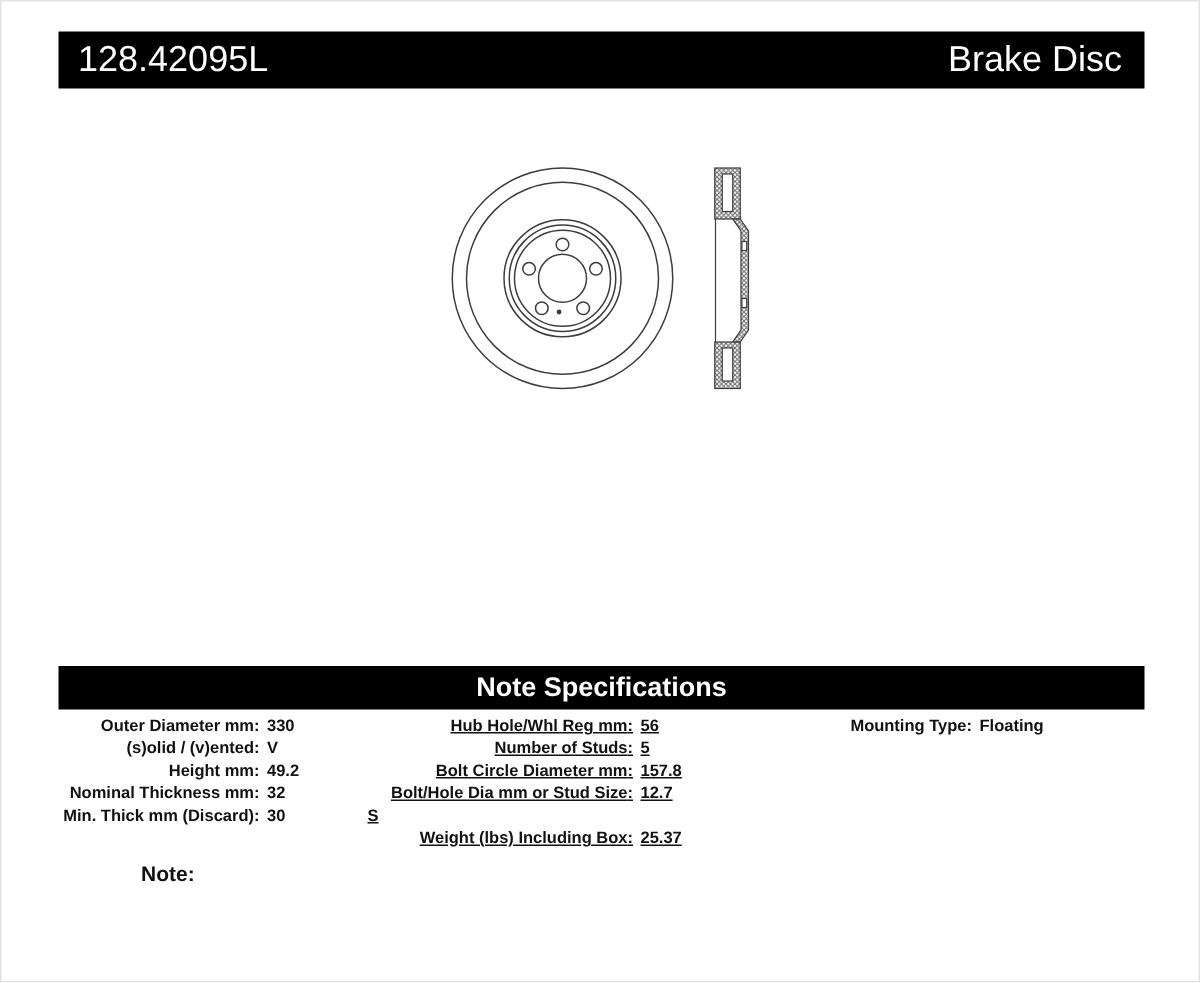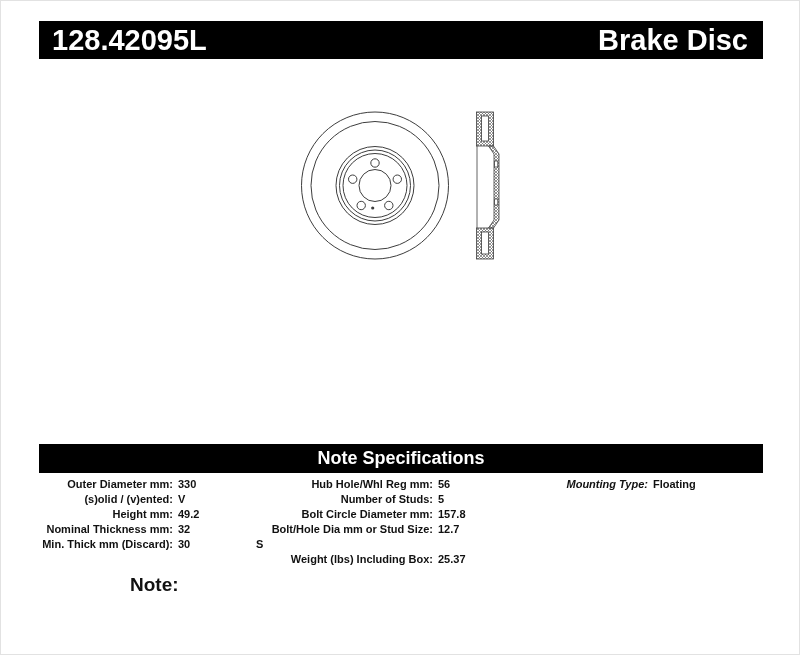--- a/index.html
+++ b/index.html
@@ -22,22 +22,22 @@
     color: #fff;
     display: flex;
     align-items: center;
   }
   .header-bar {
     top: 20px;
     height: 38px;
     justify-content: space-between;
     padding: 0 15px 0 13px;
     box-sizing: border-box;
-    font-size: 29px;
-    font-weight: bold;
+    font-size: 24px;
+    font-weight: normal;
   }
   .spec-bar {
     top: 443px;
     height: 29px;
     justify-content: center;
     font-size: 18px;
     font-weight: bold;
   }
   .drawing {
     position: absolute;
@@ -53,31 +53,30 @@
     font-weight: bold;
     line-height: 15px;
     white-space: nowrap;
   }
   .spec-col .row { display: flex; height: 15px; }
   .spec-col .lbl { display: inline-block; text-align: right; }
   .spec-col .lbl::after { content: ":"; }
   .spec-col .val { margin-left: 5px; }
   .col-left  { left: 24px; }
   .col-left  .lbl { width: 148px; }
-  .col-middle { left: 250px; }
+  .col-middle { left: 239px; text-decoration: underline; }
   .col-middle .lbl { width: 182px; }
   .col-right { left: 540px; }
-  .col-right .lbl { width: 107px; font-style: italic; }
+  .col-right .lbl { width: 107px; }
   .note {
     position: absolute;
     left: 93px;
     top: 573px;
-    font-size: 19px;
+    font-size: 14px;
     font-weight: bold;
-    margin-left: 36px;
   }
 </style>
 </head>
 <body>
 
 <div class="page">
 
   <div class="bar header-bar">
     <span>128.42095L</span>
     <span>Brake Disc</span>

